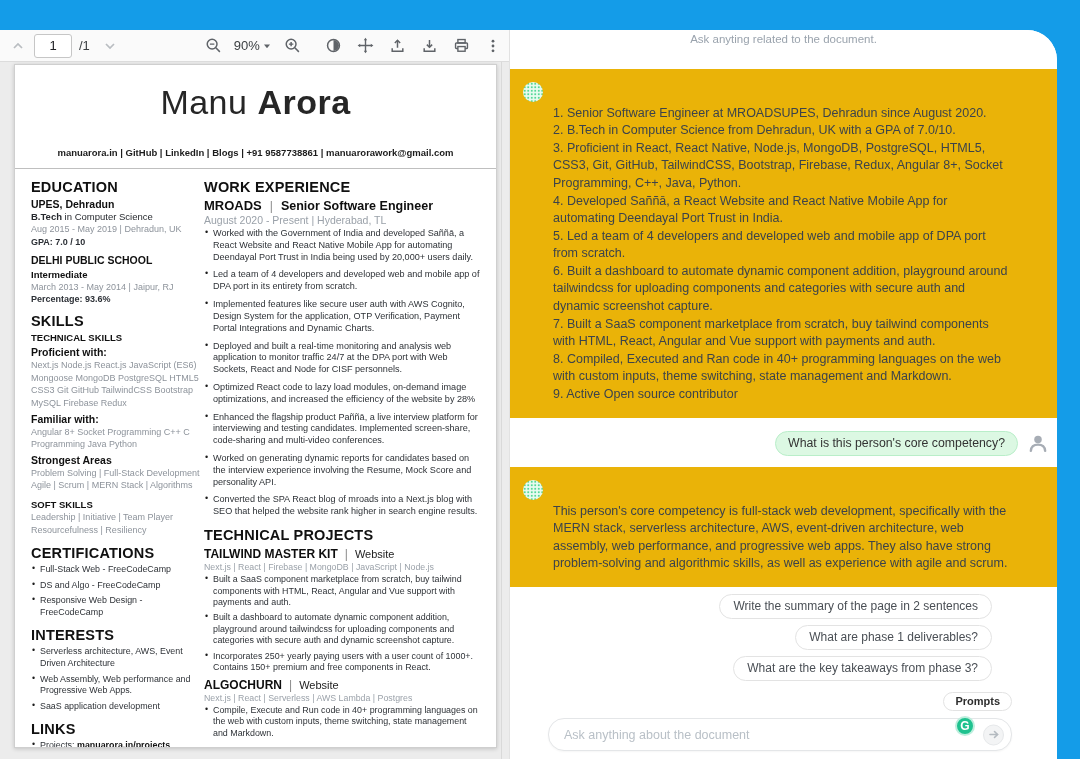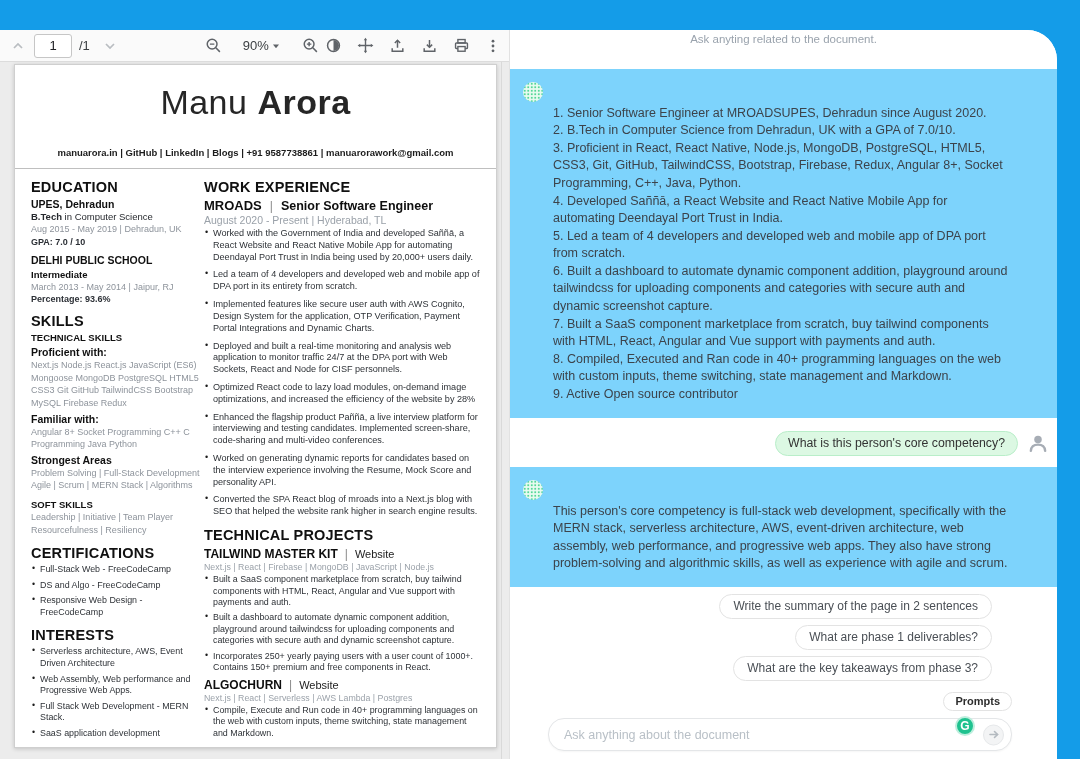--- a/index.html
+++ b/index.html
@@ -13,21 +13,21 @@
   .pdf-pane{flex:0 0 510px;width:510px;display:flex;flex-direction:column;background:#ececec;border-right:1px solid #e2e2e2;}
   .toolbar{flex:0 0 32px;height:32px;background:#fafafa;border-bottom:1px solid #dcdcdc;
            display:flex;align-items:center;padding:0 6px 0 8px;color:#5f6368;}
   .tb-group{display:flex;align-items:center;}
   .tb-btn{background:none;border:none;display:flex;align-items:center;justify-content:center;
           width:20px;height:20px;color:#5f6368;cursor:pointer;padding:0;}
   .page-num-input{width:38px;height:24px;border:1px solid #c6c6c6;border-radius:3px;background:#fff;
           text-align:center;font-size:13px;color:#202124;margin-left:6px;font-family:inherit;}
   .page-total{font-size:13px;color:#3c4043;margin-left:7px;}
   .nav-down{margin-left:10px;}
-  .zoom-group{margin-left:84px;gap:9px;}
+  .zoom-group{margin-left:84px;}
   .zoom-label{font-size:13px;color:#3c4043;margin:0 4px 0 10px;display:flex;align-items:center;gap:3px;cursor:pointer;background:none;border:none;font-family:inherit;}
   .zoom-in-btn{margin-left:8px;}
   .right-tools{margin-left:auto;display:flex;align-items:center;gap:12px;}
 
   .viewer{position:relative;flex:1;overflow:hidden;}
   .scroll-line{position:absolute;right:7px;top:0;bottom:0;width:1px;background:#d9d9d9;}
   .page{position:absolute;left:14px;top:2px;width:483px;height:684px;background:#fff;
         border:1px solid #cfcfcf;box-shadow:0 1px 4px rgba(0,0,0,.18);overflow:hidden;}
 
   .page-header{text-align:center;padding-top:18px;}
@@ -65,21 +65,21 @@
   .proj-title{display:flex;align-items:baseline;gap:7px;margin-top:4px;}
   .proj-name{font-size:12px;font-weight:800;color:#0e0e0e;}
   .proj-type{font-size:11px;font-weight:400;color:#222;}
   .proj-stack{font-size:8.8px;color:#9aa1a9;margin-top:1px;}
   ul.proj-bullets li{margin-bottom:3.5px;font-size:8.9px;}
 
   
   .chat-pane{flex:1;display:flex;flex-direction:column;background:#fff;overflow:hidden;justify-content:flex-end;}
   .chat-header{flex:0 0 46px;display:flex;justify-content:center;align-items:flex-start;
                padding-top:10px;font-size:11.5px;color:#9aa3ad;}
-  .msg-ai{background:#7dd3fc;padding:13px 29px 14px 13px;}
+  .msg-ai{background:#eab308;padding:13px 29px 14px 13px;}
   .ai-avatar{width:20px;height:20px;border-radius:50%;background-color:#e9fbf1;
              background-image:radial-gradient(circle,#55d898 1px,rgba(85,216,152,0) 1.4px);
              background-size:3.5px 3.5px;}
   .msg-text{margin:3px 0 0 30px;font-size:12.5px;line-height:17.6px;color:#3c434b;max-width:455px;}
   .user-row{display:flex;justify-content:flex-end;align-items:center;gap:9px;padding:13px 8px 11px 0;background:#fff;}
   .user-bubble{background:#dcf8e3;border:1px solid #b9eec9;border-radius:14px;
                padding:4px 12px 5px;font-size:12.3px;color:#333;}
   .user-avatar{width:22px;height:22px;display:flex;}
   .prompt-col{display:flex;flex-direction:column;align-items:flex-end;gap:6px;padding:7px 65px 0 0;background:#fff;}
   .prompt-pill{background:#fff;border:1px solid #e3e3e3;border-radius:15px;padding:4px 13px 5px;
@@ -240,21 +240,20 @@
             <li>Full-Stack Web - FreeCodeCamp</li>
                 <li>DS and Algo - FreeCodeCamp</li>
                 <li>Responsive Web Design - FreeCodeCamp</li>
               </ul>
 
             <div class="h-section">INTERESTS</div>
             <ul class="blist">
 
             <li>Serverless architecture, AWS, Event Driven Architecture</li>
                 <li>Web Assembly, Web performance and Progressive Web Apps.</li>
-                <li>Full Stack Web Development - MERN Stack.</li>
                 <li>SaaS application development</li>
               </ul>
 
             <div class="h-section">LINKS</div>
             <ul class="blist links-list">
 
             <li><span>Projects: </span><b>manuarora.in/projects</b></li>
               </ul>
           </div>
 

